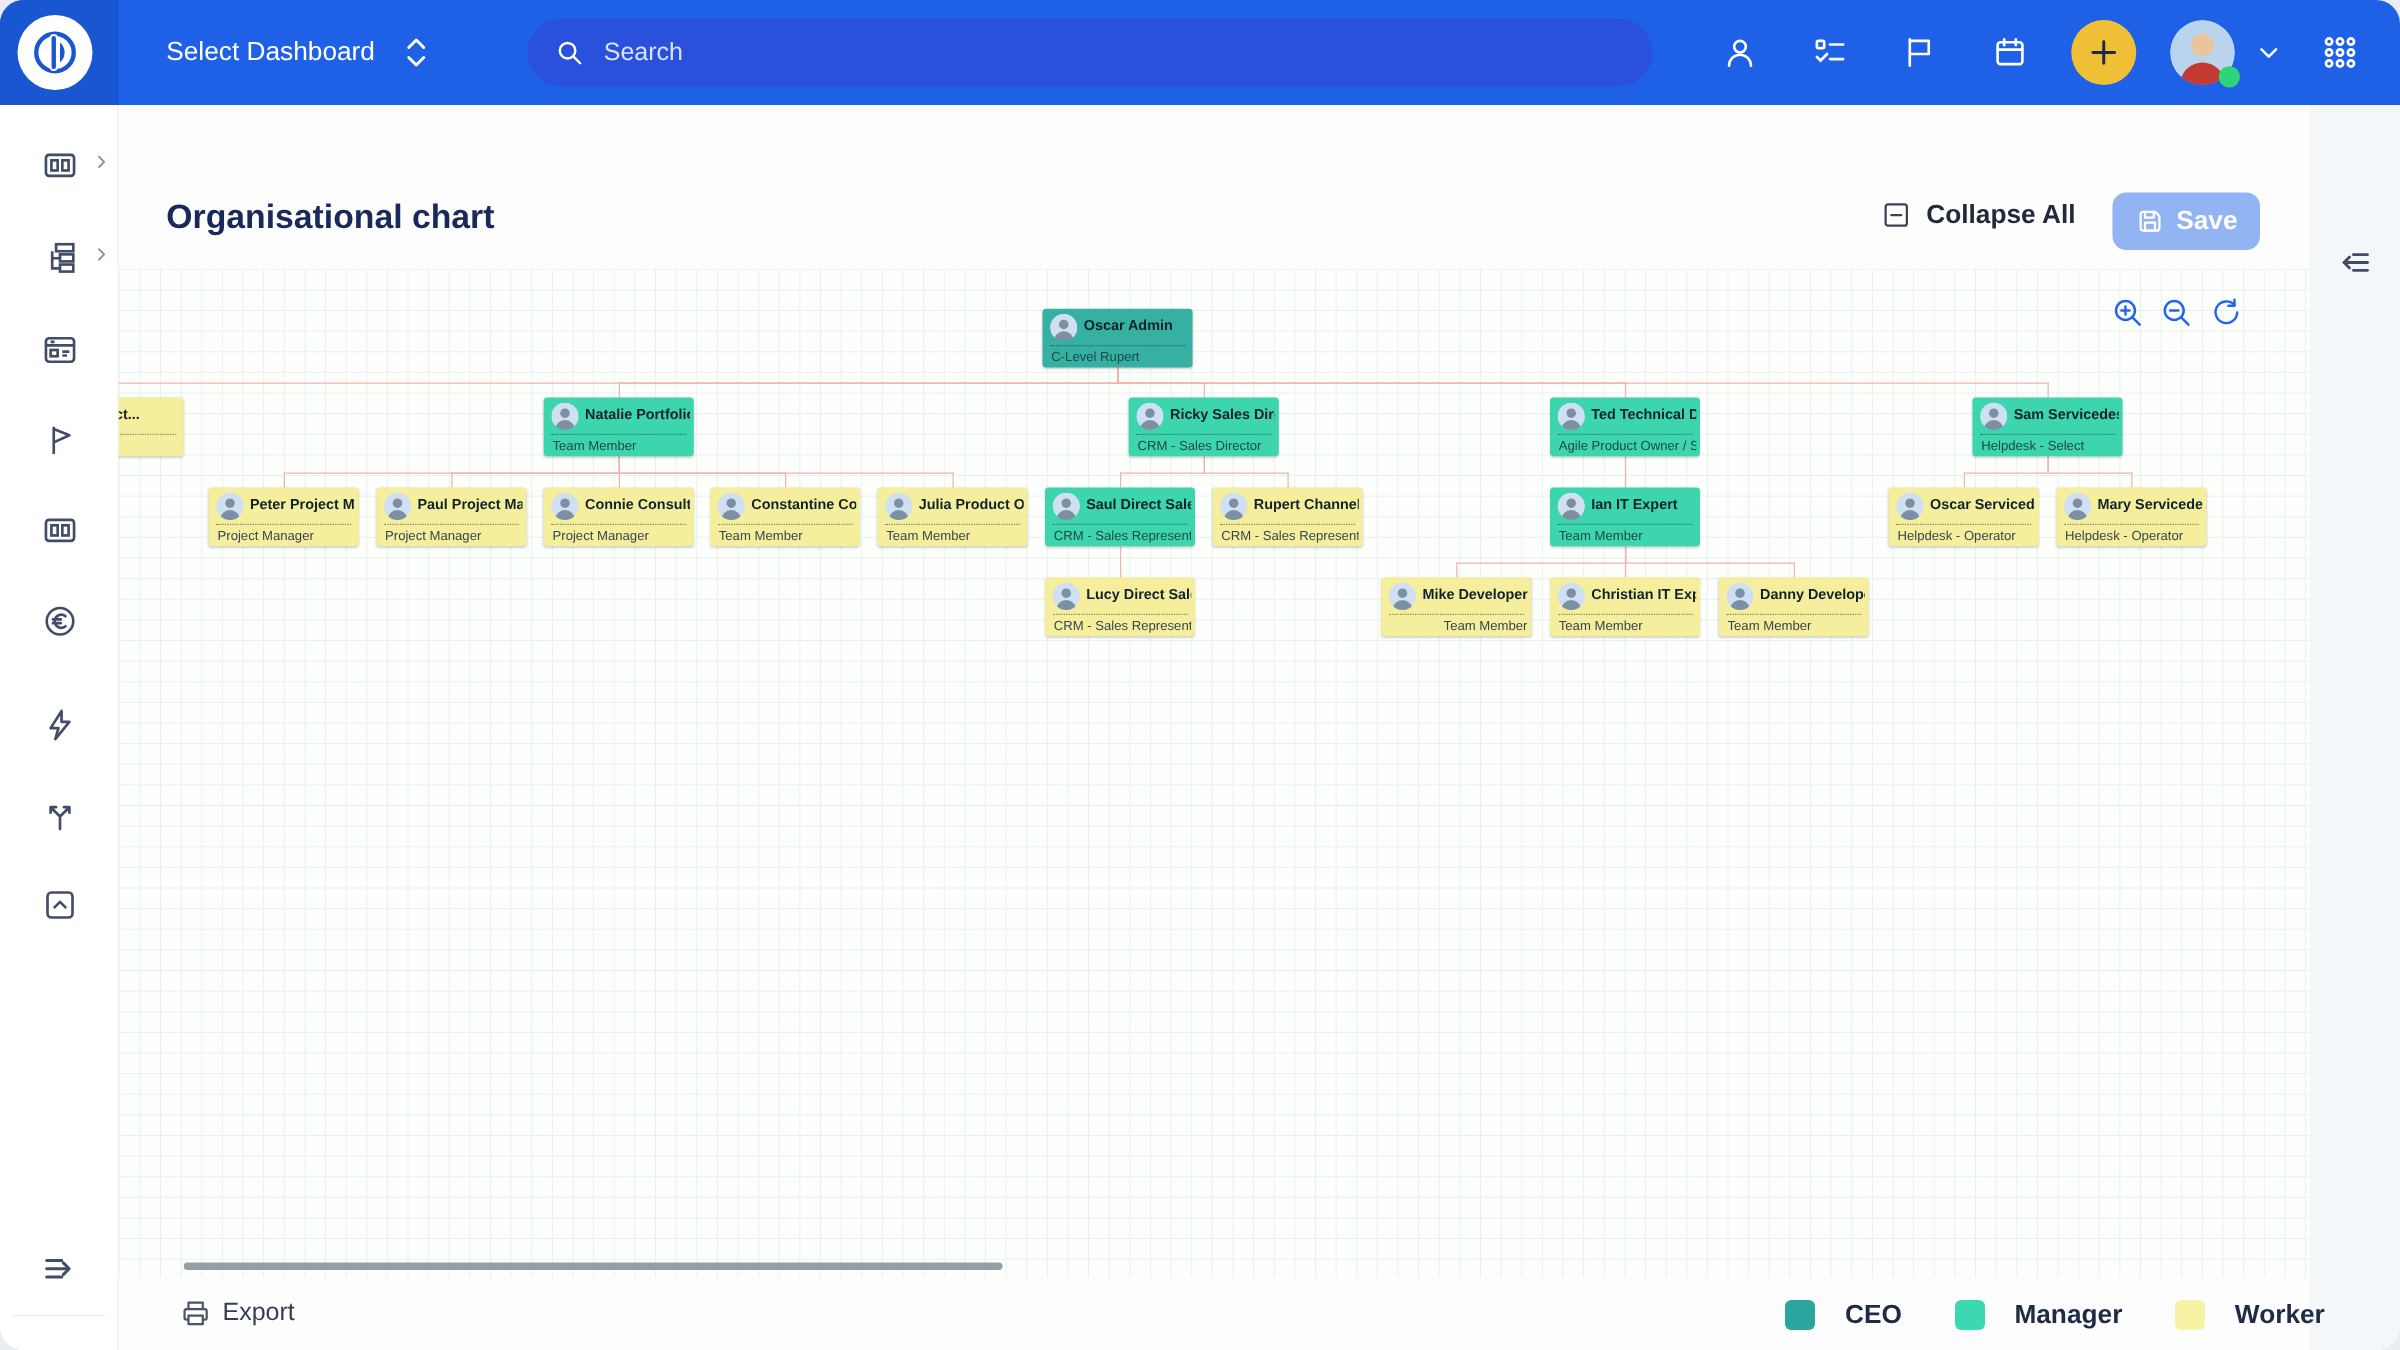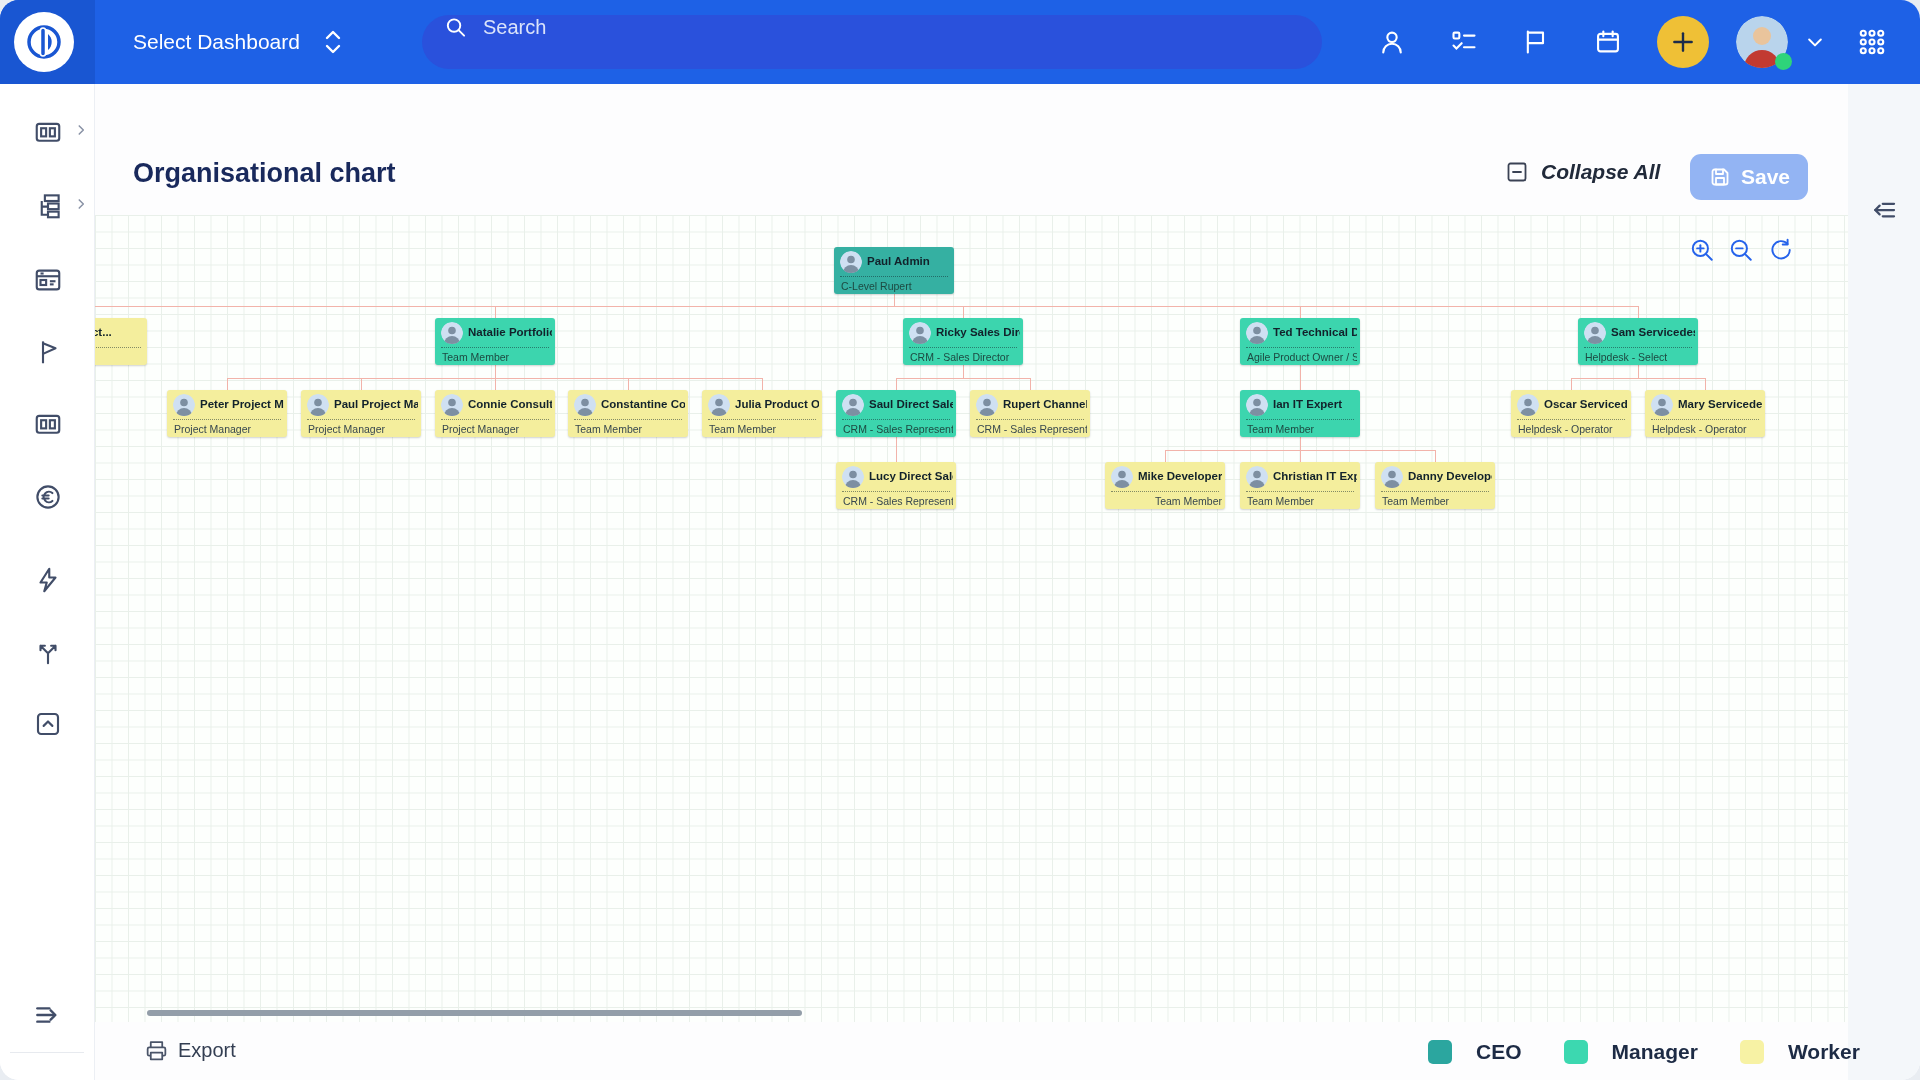--- a/index.html
+++ b/index.html
@@ -8,21 +8,21 @@
        font-family:"Liberation Sans", sans-serif;border-radius:19px;}
 
   
   .topbar{position:absolute;left:0;top:0;width:1920px;height:84px;background:#1e61e6;}
   .topbar-logo-bg{position:absolute;left:0;top:0;width:95px;height:84px;background:#1956d2;}
   .logo{position:absolute;left:14px;top:12px;width:60px;height:60px;border-radius:50%;
         background:#ffffff;display:flex;align-items:center;justify-content:center;}
   .dash-select{position:absolute;left:133px;top:0;height:84px;display:flex;align-items:center;gap:22px;
         color:#fff;font-size:21px;cursor:pointer;}
   .searchbar{position:absolute;left:422px;top:15px;width:900px;height:54px;border-radius:27px;
-        background:#2a51dc;display:flex;align-items:flex-start;padding:0 10px 0 22px;}
+        background:#2a51dc;display:flex;align-items:center;padding:0 10px 0 22px;}
   .searchbar input{background:transparent;border:none;outline:none;color:#fff;font-size:20px;
         margin-left:14px;width:100%;font-family:"Liberation Sans",sans-serif;}
   .searchbar input::placeholder{color:#e4ebfc;opacity:.95;}
   .tb-icon{position:absolute;top:0;height:84px;width:44px;display:flex;align-items:center;
         justify-content:center;cursor:pointer;}
   .plus-btn{position:absolute;left:1657px;top:16px;width:52px;height:52px;border-radius:50%;
         background:#efc036;display:flex;align-items:center;justify-content:center;cursor:pointer;}
   .avatar-wrap{position:absolute;left:1736px;top:16px;width:52px;height:52px;cursor:pointer;}
   .avatar-wrap .ava-img{width:52px;height:52px;border-radius:50%;overflow:hidden;display:block;}
   .status-dot{position:absolute;right:-4px;bottom:-2px;width:17px;height:17px;border-radius:50%;
@@ -37,21 +37,21 @@
   .side-divider{position:absolute;left:10px;right:10px;top:968px;border-top:1px solid #e7eaef;}
 
   
   .rightpanel{position:absolute;left:1848px;top:84px;width:72px;height:996px;background:#f4f7fa;}
   .rp-toggle{position:absolute;left:14px;top:104px;width:44px;height:44px;display:flex;
         align-items:center;justify-content:center;cursor:pointer;}
 
   
   .page-title{position:absolute;left:133px;top:158px;font-size:27px;font-weight:700;color:#19295c;}
   .collapse-all{position:absolute;left:1505px;top:160px;display:flex;align-items:center;gap:12px;
-        font-size:21px;font-weight:600;color:#212a3a;cursor:pointer;font-style:italic;}
+        font-size:21px;font-weight:600;color:#212a3a;cursor:pointer;}
   .save-btn{position:absolute;left:1690px;top:154px;height:46px;padding:0 18px;border:none;
         border-radius:11px;background:#93b4f3;color:#fff;font-size:21px;font-weight:600;
         display:flex;align-items:center;gap:9px;cursor:pointer;font-family:"Liberation Sans",sans-serif;}
 
   
   .canvas{position:absolute;left:95px;top:215px;width:1753px;height:807px;overflow:hidden;
         background-color:#fdfffd;
         background-image:linear-gradient(#e9f0ea 1px,transparent 1px),
                          linear-gradient(90deg,#e9f0ea 1px,transparent 1px);
         background-size:16.5px 16.5px;}
@@ -349,21 +349,21 @@
         <div class="edge" style="left: 1205px; top: 235px; width: 136px; height: 1px; background: rgb(242, 179, 170);"></div>
         <div class="edge" style="left: 1340px; top: 235px; width: 1px; height: 12px; background: rgb(242, 179, 170);"></div>
       </div>
     <div>
         <div class="node ceo" style="left: 739px; top: 32px;">
           <span class="n-ava"><svg width="22" height="22" viewBox="0 0 22 22">
               <circle cx="11" cy="11" r="11" fill="#cfe0f2"></circle>
               <circle cx="11" cy="8.5" r="3.8" fill="#7d8fa2"></circle>
               <path d="M3 22 a8 8 0 0 1 16 0 z" fill="#7d8fa2"></path>
             </svg></span>
-          <span class="n-name">Paul Admin</span>
+          <span class="n-name">Oscar Admin</span>
           <span class="n-div"></span>
           <span class="n-role">C-Level Rupert</span>
         </div>
         <div class="node worker" style="left: -68px; top: 103px;">
           <span class="n-name">e Direct...</span>
           <span class="n-div"></span>
           <span class="n-role"></span>
         </div>
         <div class="node manager" style="left: 340px; top: 103px;">
           <span class="n-ava"><svg width="22" height="22" viewBox="0 0 22 22">

